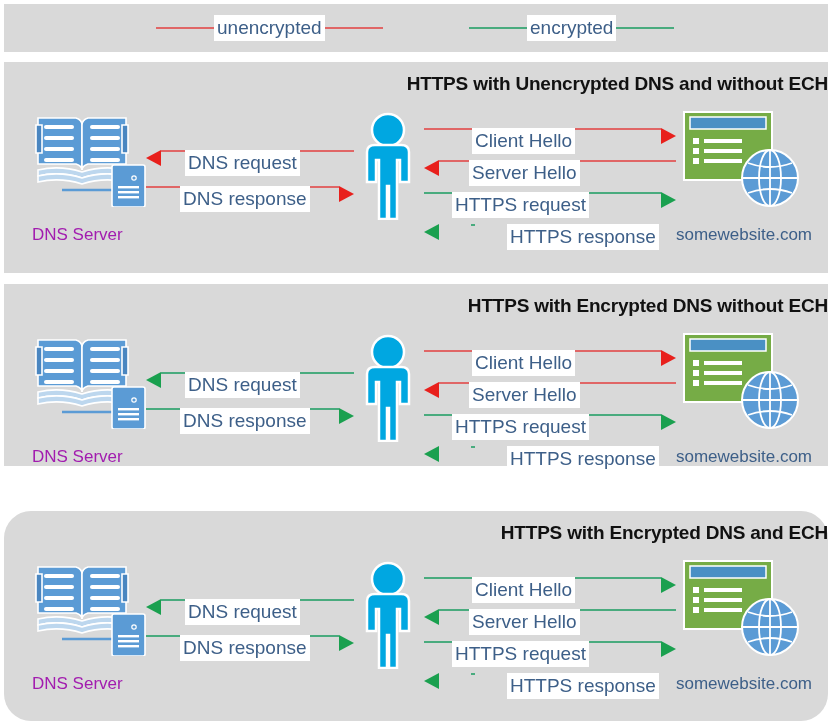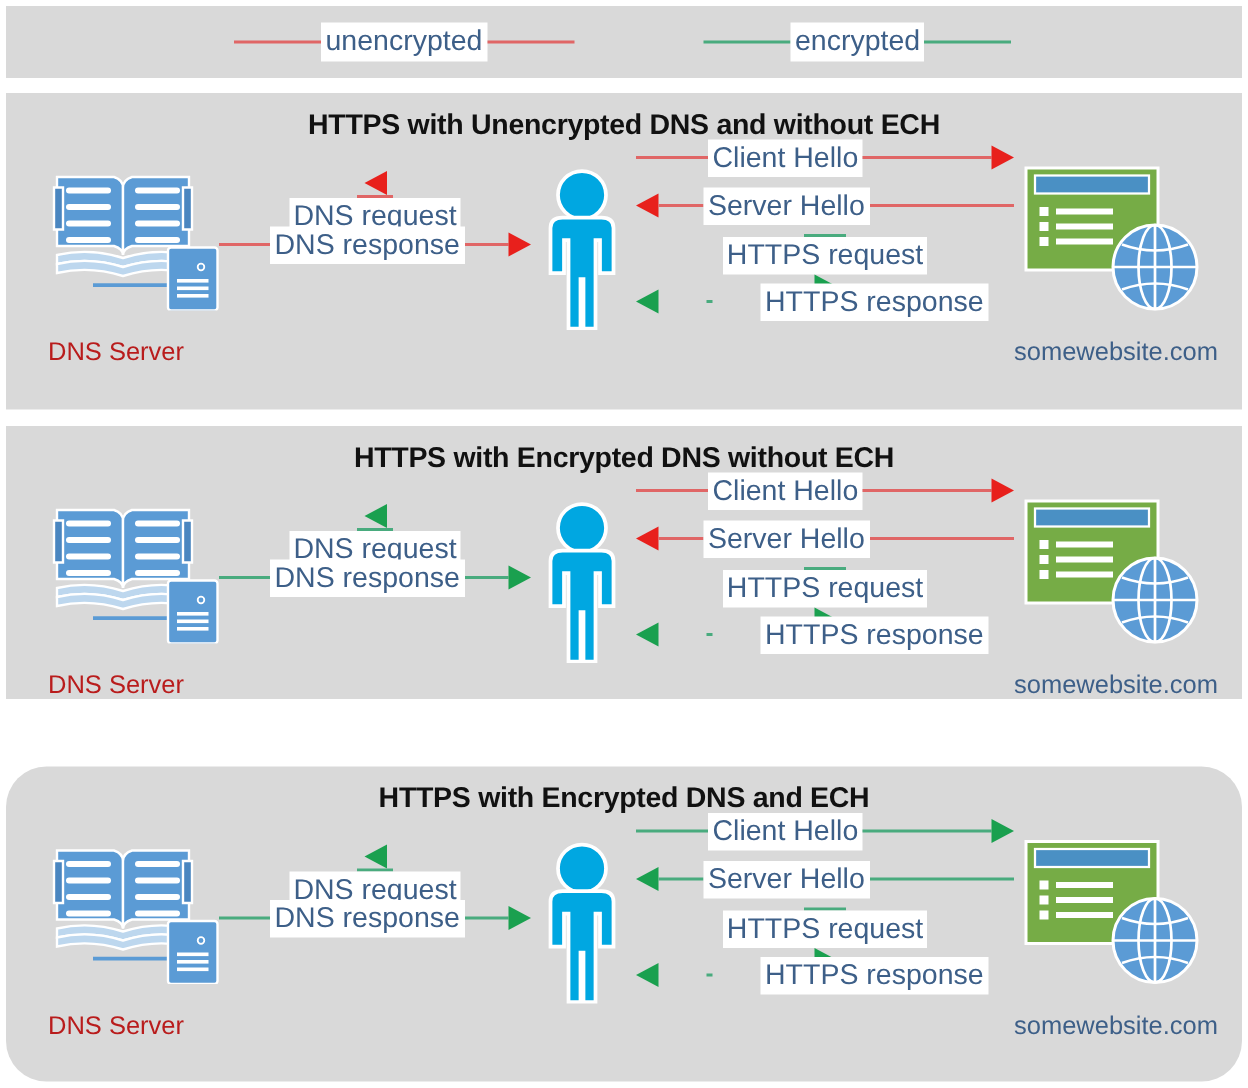--- a/index.html
+++ b/index.html
@@ -62,21 +62,21 @@
     padding: 1px 3px;
     white-space: nowrap;
   }
 
   
   .panel-title {
     position: absolute;
     top: 11px;
     left: 0;
     width: 100%;
-    text-align: center;
+    text-align: right;
     font-size: 19px;
     font-weight: bold;
     color: #111111;
     letter-spacing: -0.2px;
   }
 
   
   .flow {
     position: absolute;
     left: 0;
@@ -92,21 +92,21 @@
     top: 50px;
     width: 120px;
     height: 95px;
   }
   .dns-caption {
     position: absolute;
     left: 28px;
     top: 163px;
     width: 150px;
     font-size: 17px;
-    color: #b91c1c;
+    color: #a21caf;
     text-align: left;
   }
 
   
   .person-icon {
     position: absolute;
     left: 345px;
     top: 50px;
     width: 78px;
     height: 108px;
@@ -128,21 +128,21 @@
     font-size: 17px;
     color: #3d5f88;
     text-align: center;
   }
 
   
   .arrow-row {
     position: absolute;
     height: 26px;
     display: flex;
-    align-items: center;
+    margin-top: 36px;
   }
   .arrow-row .seg {
     height: 2px;
     flex: 0 0 auto;
   }
   .arrow-row .seg.grow { flex: 1 1 auto; }
   .arrow-row .lbl {
     background: #ffffff;
     color: #3d5f88;
     font-size: 19px;
@@ -164,26 +164,26 @@
   .c-red   { color: #e8201c; }
   .c-green { color: #1aa04f; }
   .ln-red   { background: #e06666; }
   .ln-green { background: #49ab7e; }
 
   
   .grp-left  { left: 142px;  width: 208px; }
   
   .grp-right { left: 420px;  width: 252px; }
 
-  .row-a { top: 52px; flex-direction: column; }
+  .row-a { top: 52px; }
   .row-b { top: 88px; }
 
   .row-1 { top: 30px; }
   .row-2 { top: 62px; }
-  .row-3 { top: 94px; flex-direction: column; }
+  .row-3 { top: 94px; }
   .row-4 { top: 126px; gap: 32px; }
 </style>
 </head>
 <body>
 
 <div class="page">
 
   <div class="panel legend-panel">
     <div class="legend-row">
 

